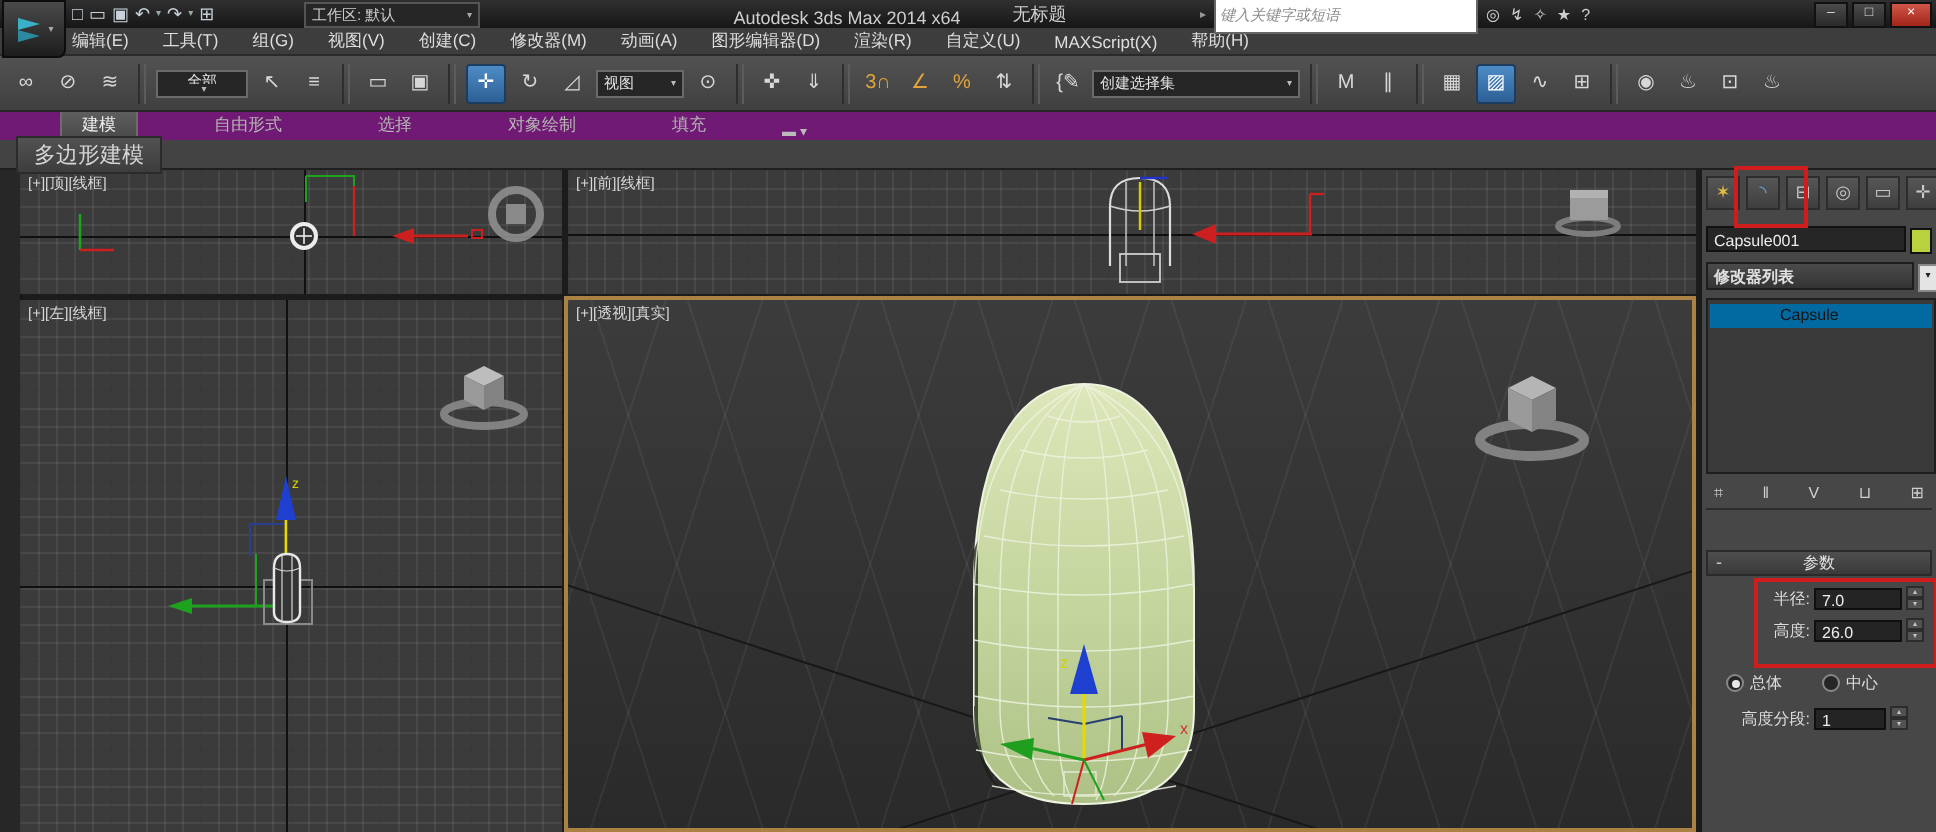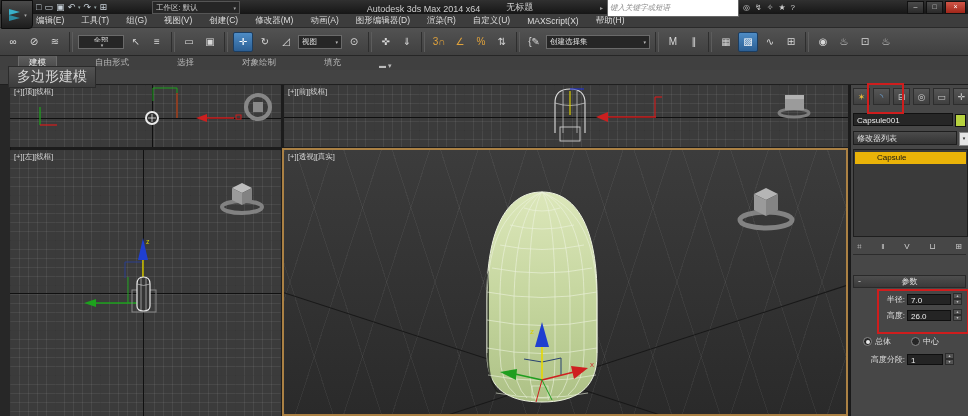--- a/index.html
+++ b/index.html
@@ -45,29 +45,29 @@
     display:flex;align-items:center;gap:3px;padding-left:4px;box-sizing:border-box;}
   .tbtn{width:18px;height:18px;display:flex;align-items:center;justify-content:center;
     font-size:10px;color:#d8d8d8;border-radius:2px;}
   .tbtn.act{background:linear-gradient(#4e8cc6,#2c5f94);border:1px solid #1c3d60;color:#fff;}
   .tsep{width:2px;height:20px;border-left:1px solid #2e2e2e;border-right:1px solid #5c5c5c;margin:0 2px;}
   .tdd{height:14px;background:#262626;border:1px solid #6a6a6a;display:flex;align-items:center;
     justify-content:space-between;padding:0 3px;box-sizing:border-box;}
   .tddv{font-size:7.5px;color:#e2e2e2;white-space:nowrap;overflow:hidden;}
   .tdda{font-size:5px;color:#bbb;margin-left:2px;}
   
-  .ribbontabs{position:absolute;left:0;top:56px;width:968px;height:14px;background:#404040;
-    display:flex;align-items:flex-end;gap:28px;padding-left:18px;box-sizing:border-box;}
+  .ribbontabs{position:absolute;left:0;top:56px;width:968px;height:14px;background:#701a75;
+    display:flex;align-items:flex-end;gap:28px;padding-left:30px;box-sizing:border-box;}
   .rtab{font-size:8.5px;color:#b5b5b5;padding:1px 10px;}
   .rtab.act{background:linear-gradient(#5e5e5e,#484848);border:1px solid #6c6c6c;border-bottom:none;
     color:#eee;border-radius:2px 2px 0 0;}
   .rminbtn{font-size:7px;color:#bbb;display:flex;align-items:center;gap:2px;}
   .ribbonsub{position:absolute;left:0;top:70px;width:968px;height:15px;background:#434343;
     border-bottom:1px solid #1f1f1f;display:flex;align-items:center;padding-left:8px;box-sizing:border-box;}
-  .rpanelbtn{font-size:14px;color:#d5d5d5;background:linear-gradient(#525252,#3d3d3d);
+  .rpanelbtn{font-size:11px;color:#d5d5d5;background:linear-gradient(#525252,#3d3d3d);
     border:1px solid #2b2b2b;padding:1px 8px;}
   
   .vparea{position:absolute;left:0;top:85px;width:850px;height:331px;background:#1c1c1c;}
   .leftstrip{position:absolute;left:0;top:85px;width:10px;height:331px;background:#272727;
     border-right:1px solid #151515;}
   .vp{position:absolute;overflow:hidden;}
   .grid{
     background-color:#3b3b3b;
     background-image:
       linear-gradient(rgba(0,0,0,.20) 1px,transparent 1px),
@@ -88,29 +88,29 @@
   
   .cpanel{position:absolute;left:850px;top:85px;width:118px;height:331px;background:#474747;
     border-left:1px solid #1a1a1a;z-index:10;}
   .cptabs{position:absolute;left:2px;top:3px;height:18px;display:flex;gap:3px;}
   .cptab{width:15px;height:15px;display:flex;align-items:center;justify-content:center;
     font-size:9px;color:#c9c9c9;background:linear-gradient(#565656,#3f3f3f);border:1px solid #2d2d2d;}
   .cpnamerow{position:absolute;left:2px;top:28px;width:116px;height:13px;display:flex;gap:2px;}
   .cpname{width:100px;height:13px;background:#262626;border:1px solid #111;color:#ececec;
     font-size:8px;line-height:13px;padding-left:3px;box-sizing:border-box;}
   .cpswatch{width:9px;height:11px;margin-top:1px;border:1px solid #111;}
-  .cpmodrow{position:absolute;left:2px;top:46px;width:116px;height:14px;display:flex;gap:2px;}
+  .cpmodrow{position:absolute;left:2px;top:46px;width:116px;height:14px;display:flex;gap:2px;font-weight:bold;}
   .cpmodlist{width:104px;height:14px;background:linear-gradient(#4b4b4b,#343434);border:1px solid #1e1e1e;
     color:#e0e0e0;font-size:8px;line-height:13px;padding-left:3px;box-sizing:border-box;}
   .cpmodcaret{width:8px;height:12px;background:#e4e4e4;border:1px solid #888;color:#222;
     font-size:5px;text-align:center;line-height:11px;margin-top:1px;}
   .cpstack{position:absolute;left:2px;top:64px;width:113px;height:86px;background:#3a3a3a;
     border:1px solid #1e1e1e;}
-  .cpstackrow{position:absolute;left:1px;top:2px;right:1px;height:12px;background:#eab308;
-    color:#141414;font-size:8px;line-height:12px;padding-left:22px;}
+  .cpstackrow{position:absolute;left:1px;top:2px;right:1px;height:12px;background:#0369a1;
+    color:#141414;font-size:8px;line-height:12px;padding-left:35px;}
   .cptools{position:absolute;left:2px;top:154px;width:113px;height:16px;display:flex;
     align-items:center;justify-content:space-between;padding:0 4px;box-sizing:border-box;
     border-bottom:1px solid #2c2c2c;}
   .cptool{font-size:8px;color:#cfcfcf;}
   .rollhead{position:absolute;left:2px;top:190px;width:113px;height:13px;
     background:linear-gradient(#4e4e4e,#3a3a3a);border:1px solid #2a2a2a;box-sizing:border-box;}
   .rollhead .minus{position:absolute;left:4px;top:0;font-size:9px;color:#ccc;}
   .rollhead .rtitle{display:block;text-align:center;font-size:8px;color:#e3e3e3;line-height:11px;}
   .sprow{height:16px;display:flex;align-items:center;}
   .sprow .lbl{width:26px;text-align:right;font-size:8px;color:#dcdcdc;margin-right:2px;white-space:nowrap;}

